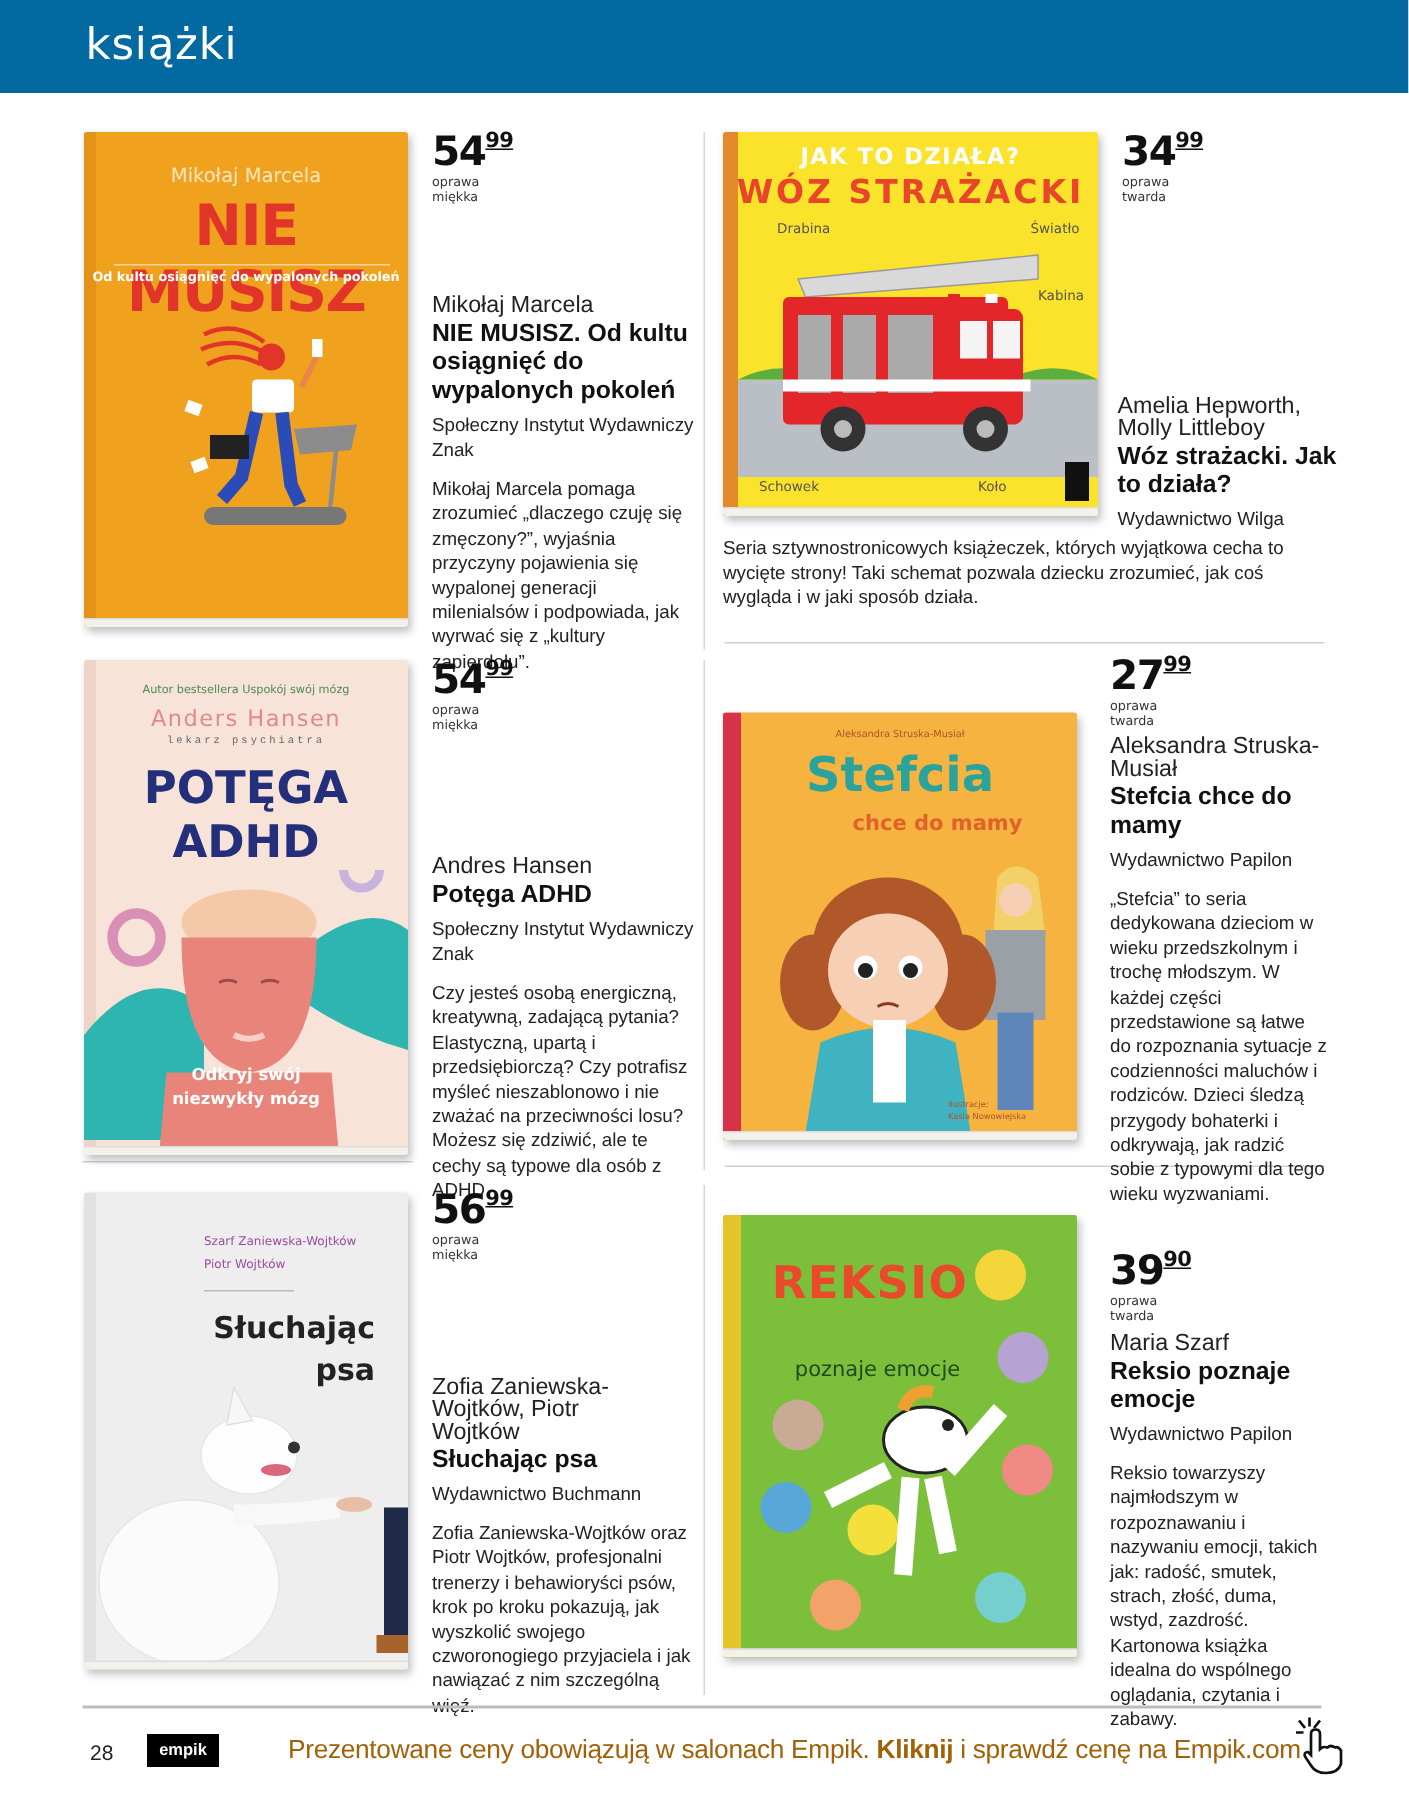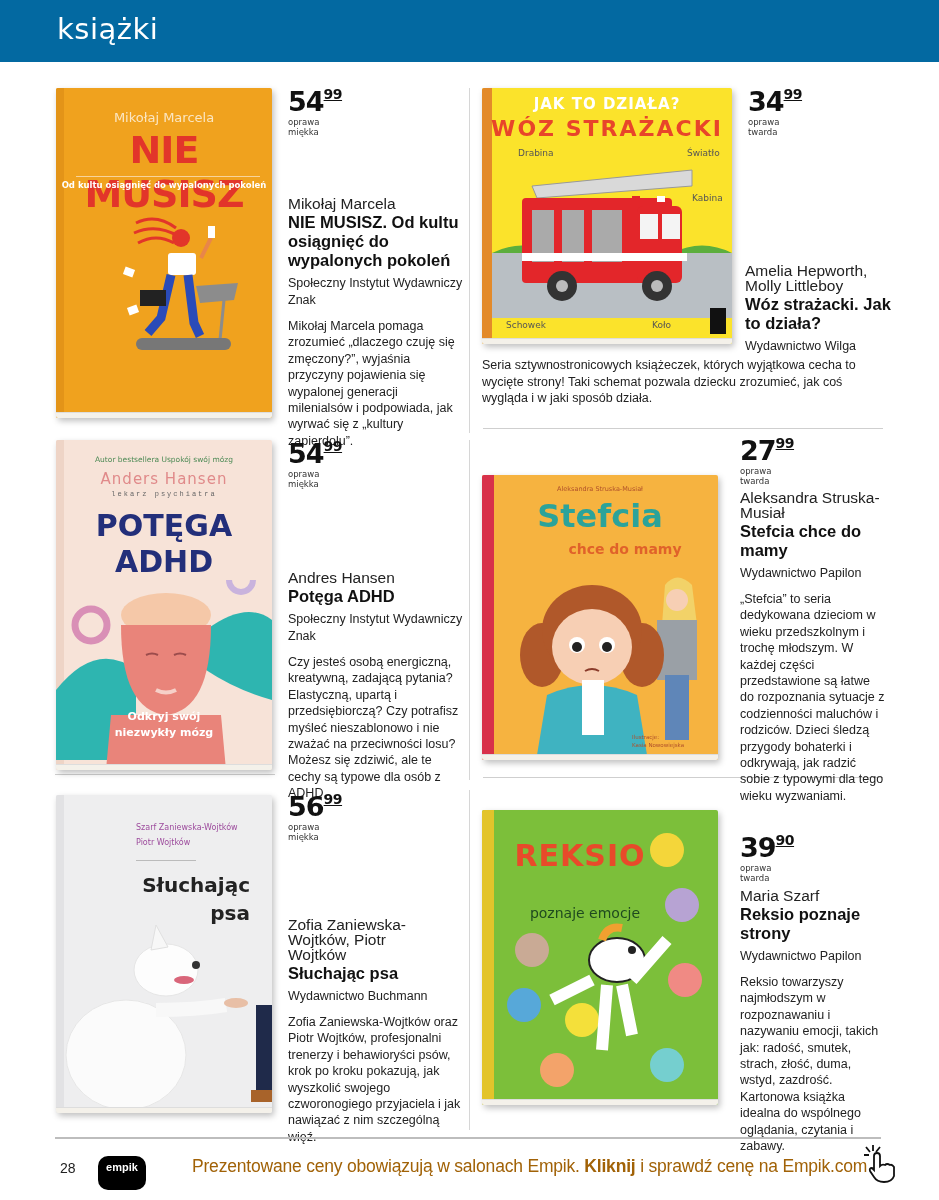--- a/index.html
+++ b/index.html
@@ -24,21 +24,21 @@
   .info { position: absolute; font-family: "Liberation Sans", sans-serif; }
   .author { font-size: 15.5px; line-height: 15px; font-weight: normal; color: #222; }
   .title { font-size: 16.5px; line-height: 19px; font-weight: bold; color: #111; margin-top: 2px; }
   .publisher { font-size: 12.5px; line-height: 17px; color: #222; margin-top: 5px; }
   .desc { font-size: 12.5px; line-height: 16.4px; color: #222; margin-top: 9px; }
 
   .wide-desc { position: absolute; font-family: "Liberation Sans", sans-serif; font-size: 12.5px; line-height: 16.6px; color: #222; }
 
   .footer-line { position: absolute; left: 55px; top: 1137px; width: 826px; height: 2px; background: #bdbdbd; }
   .page-num { position: absolute; left: 60px; top: 1160px; font-family: "Liberation Sans", sans-serif; font-size: 14px; color: #222; }
-  .logo { position: absolute; left: 98px; top: 1156px; width: 48px; height: 34px; background: #000; color: #fff; font-family: "Liberation Sans", sans-serif; font-weight: bold; font-size: 11px; text-align: center; line-height: 22px; border-radius: 10px; }
+  .logo { position: absolute; left: 98px; top: 1156px; width: 48px; height: 22px; background: #000; color: #fff; font-family: "Liberation Sans", sans-serif; font-weight: bold; font-size: 11px; text-align: center; line-height: 22px; }
   .footer-text { position: absolute; left: 170px; top: 1156px; font-family: "Liberation Sans", sans-serif; font-size: 17.5px; color: #a16207; white-space: nowrap; letter-spacing: -0.2px; margin-left: 22px; }
   .footer-text b { font-weight: bold; }
   .hand { position: absolute; left: 862px; top: 1144px; width: 36px; height: 40px; }
 
   
   .cv-text { position: absolute; left: 0; right: 0; text-align: center; font-family: "DejaVu Sans", sans-serif; }
 </style>
 </head>
 <body>
 
@@ -281,21 +281,21 @@
 <div class="price" style="left:740px; top:806px;margin-top:28px;">
   <div class="main"><span>39</span><span class="cents">90</span></div>
   <div class="bind">
       <div>oprawa</div>
       <div>twarda</div>
     </div>
 </div>
 
 <div class="info" style="left:740px; top:888px; width:145px;">
   <div class="author">Maria Szarf</div>
-  <div class="title">Reksio poznaje strony</div>
+  <div class="title">Reksio poznaje emocje</div>
   <div class="publisher">Wydawnictwo Papilon</div>
   <div class="desc">Reksio towarzyszy najmłodszym w rozpoznawaniu i nazywaniu emocji, takich jak: radość, smutek, strach, złość, duma, wstyd, zazdrość. Kartonowa książka idealna do wspólnego oglądania, czytania i zabawy.</div>
 </div>
 
 <div class="footer-line"></div>
 <div class="page-num">28</div>
 <div class="logo">empik</div>
 <div class="footer-text">
   <span>Prezentowane ceny obowiązują w salonach Empik. </span><b>Kliknij</b><span> i sprawdź cenę na Empik.com</span>
 </div>

